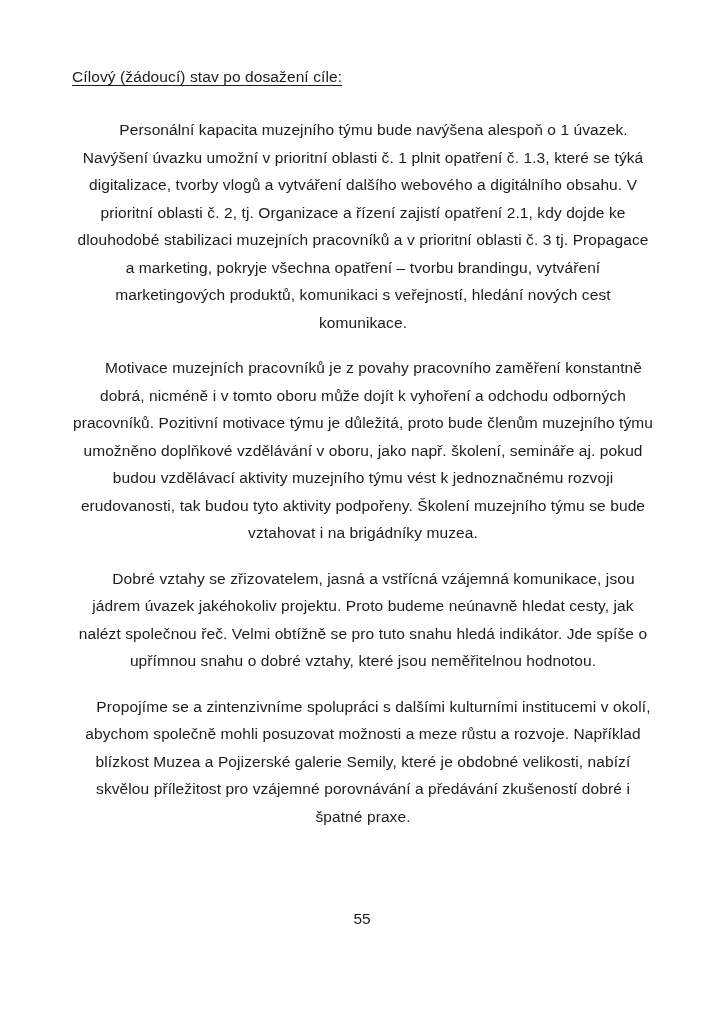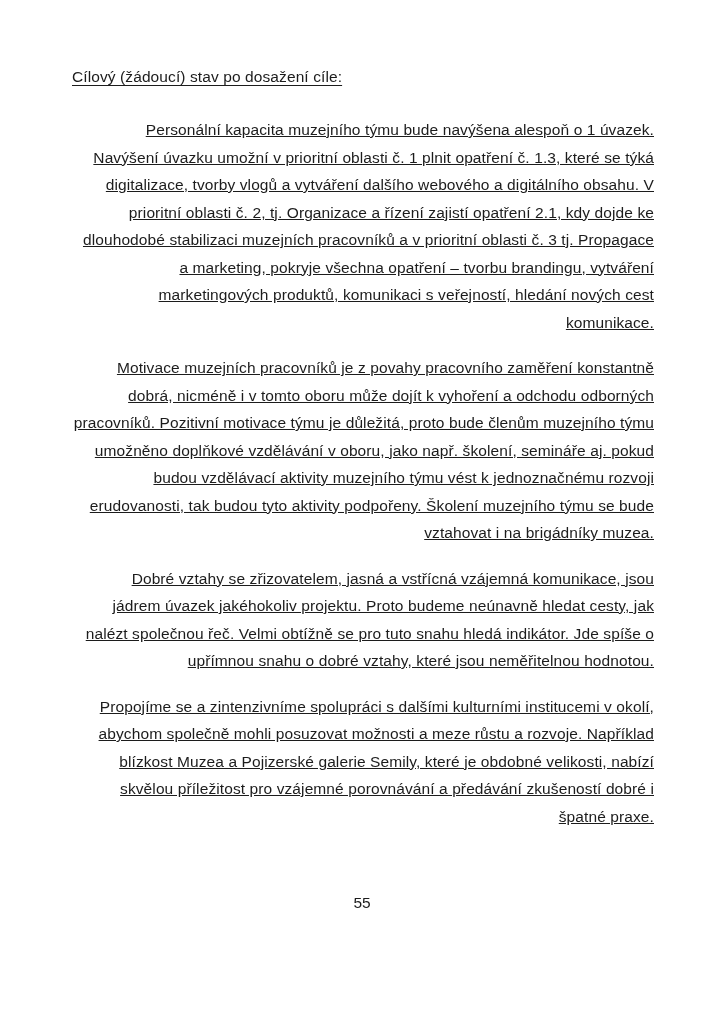--- a/index.html
+++ b/index.html
@@ -34,26 +34,25 @@
       margin: 0 0 28px 0;
       letter-spacing: 0.1px;
     }
     .doc-paragraph {
       font-size: 15.5px;
       font-weight: 400;
       line-height: 27.5px;
       margin: 4px 0 18px 0;
       text-indent: 21px;
       letter-spacing: 0.1px;
-      text-align: right;
-      text-decoration: underline;
+      text-align: center;
     }
     .page-number {
       position: absolute;
-      bottom: 44px;
+      bottom: 28px;
       left: 0;
       width: 724px;
       text-align: center;
       font-size: 15.5px;
       line-height: 22px;
       color: #1c1c1c;
     }
   </style>
 </head>
 <body>

